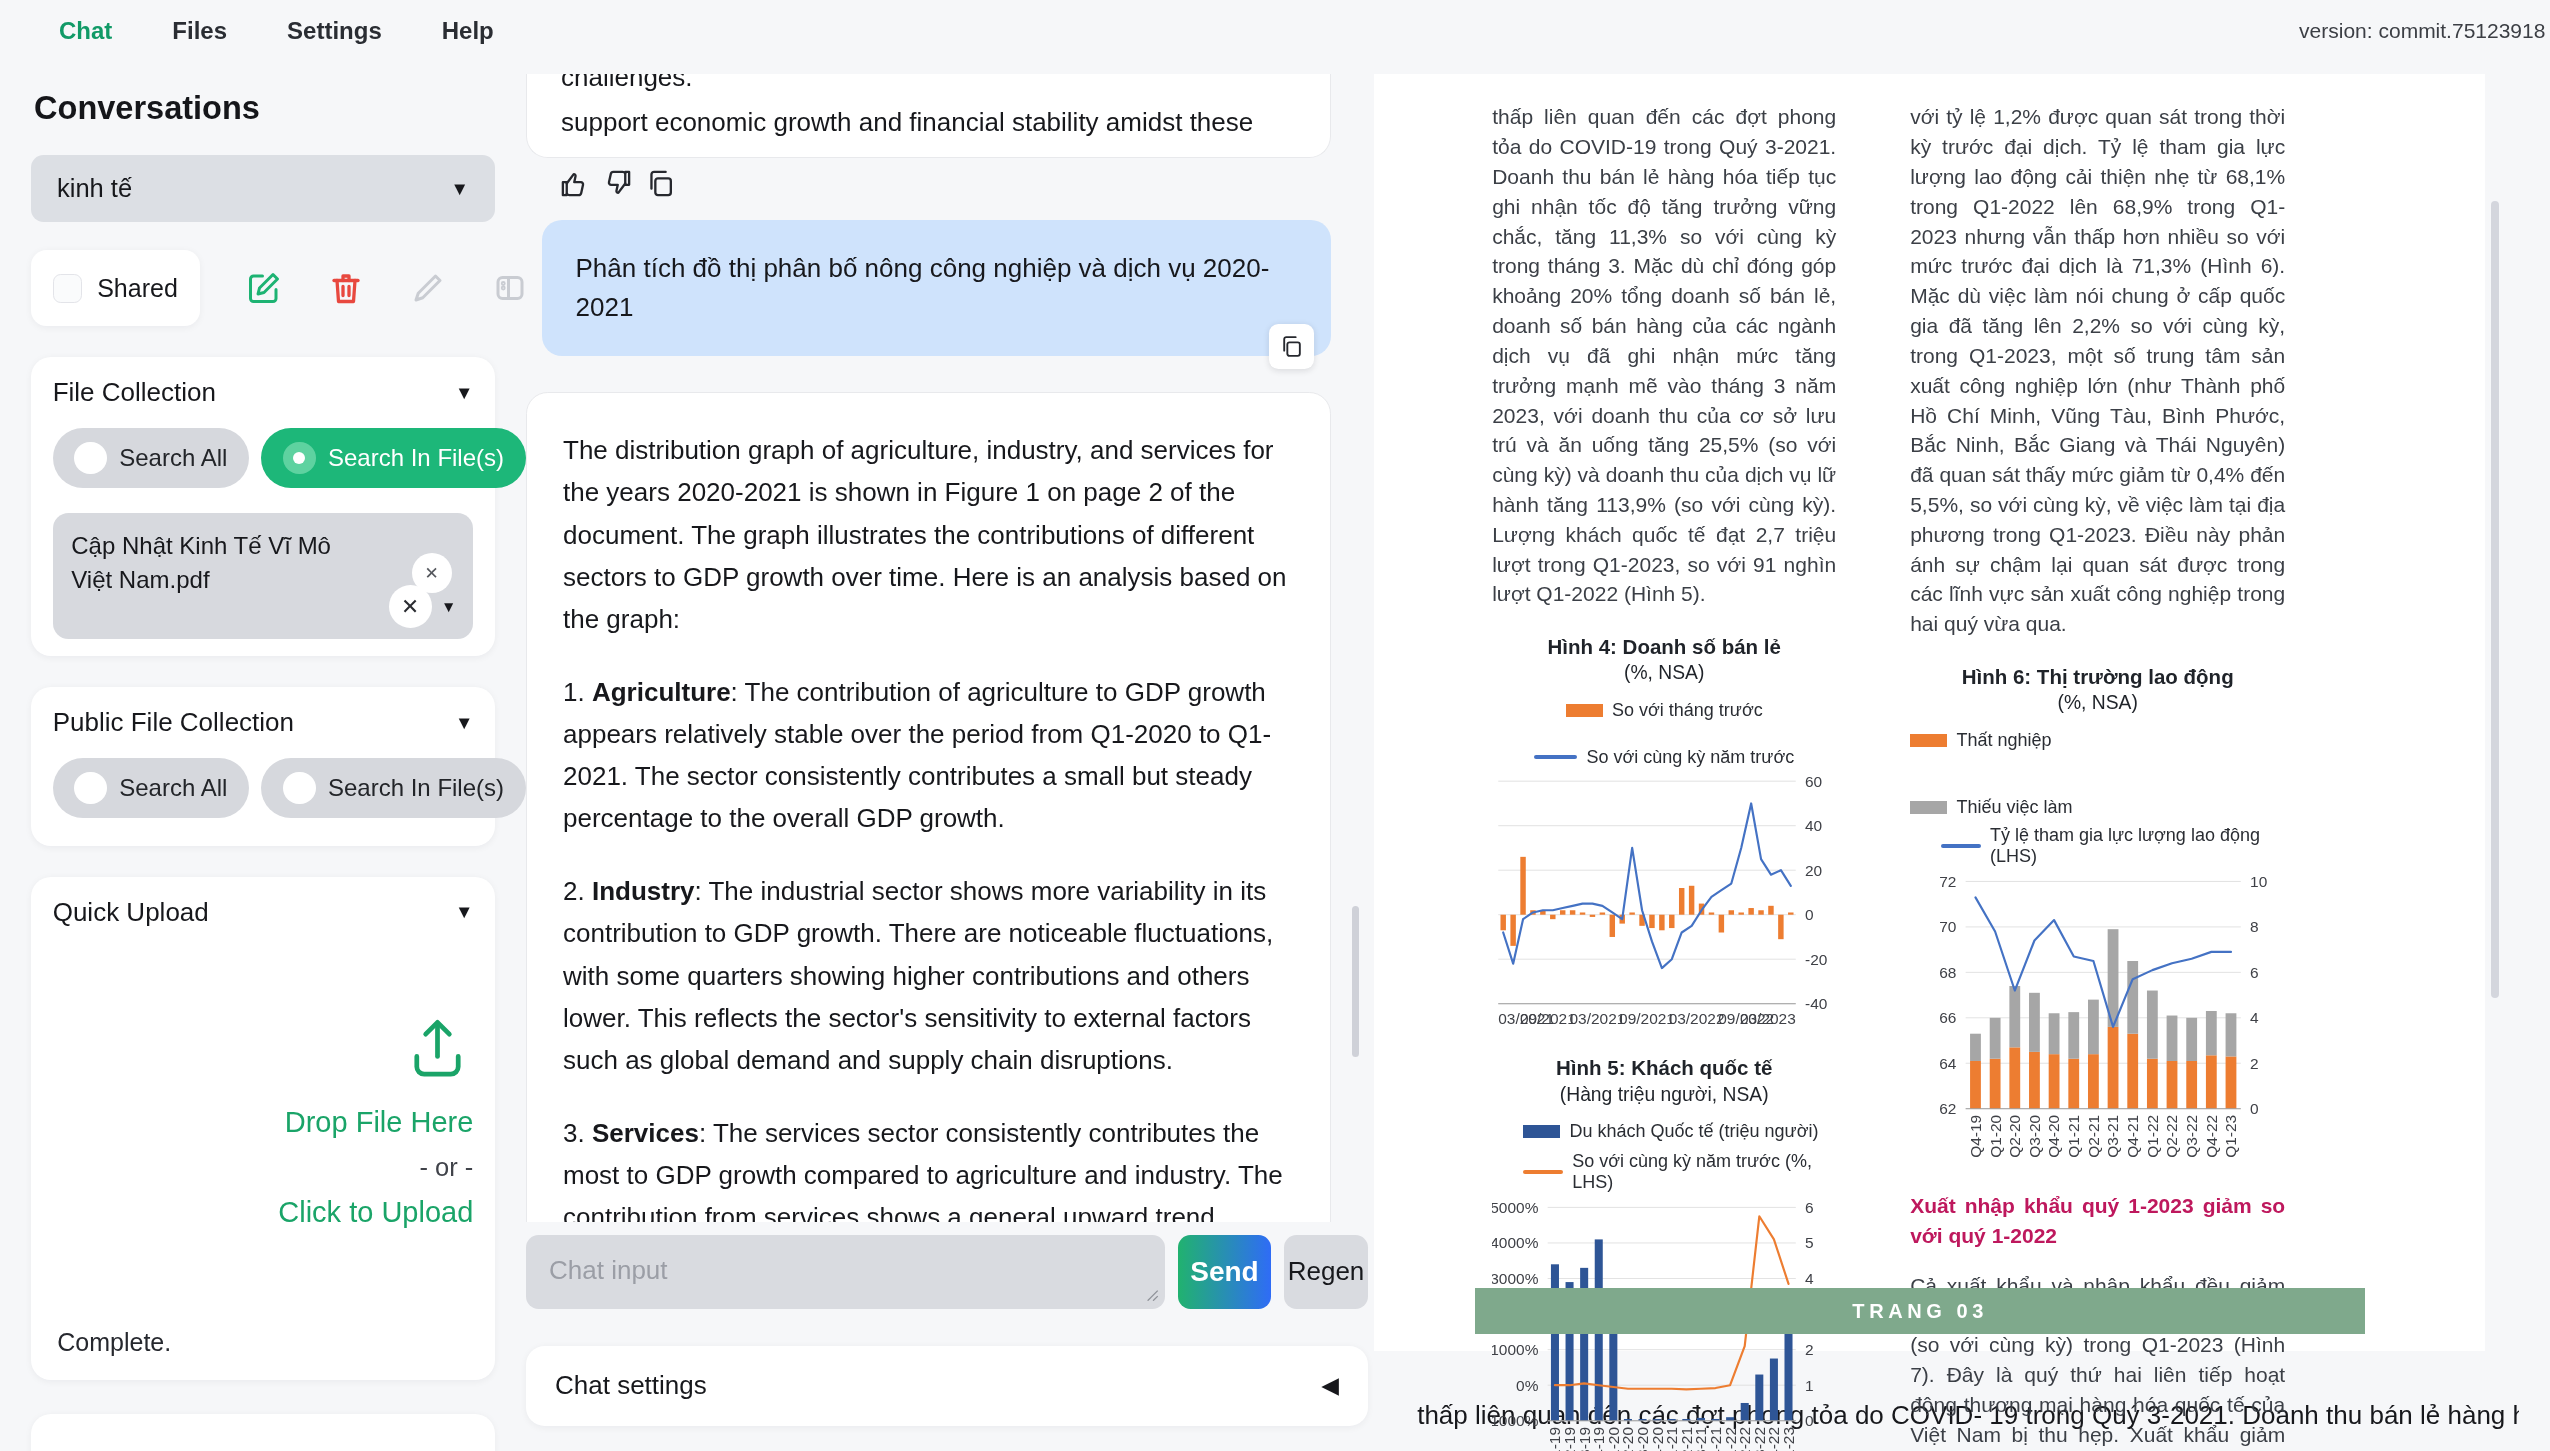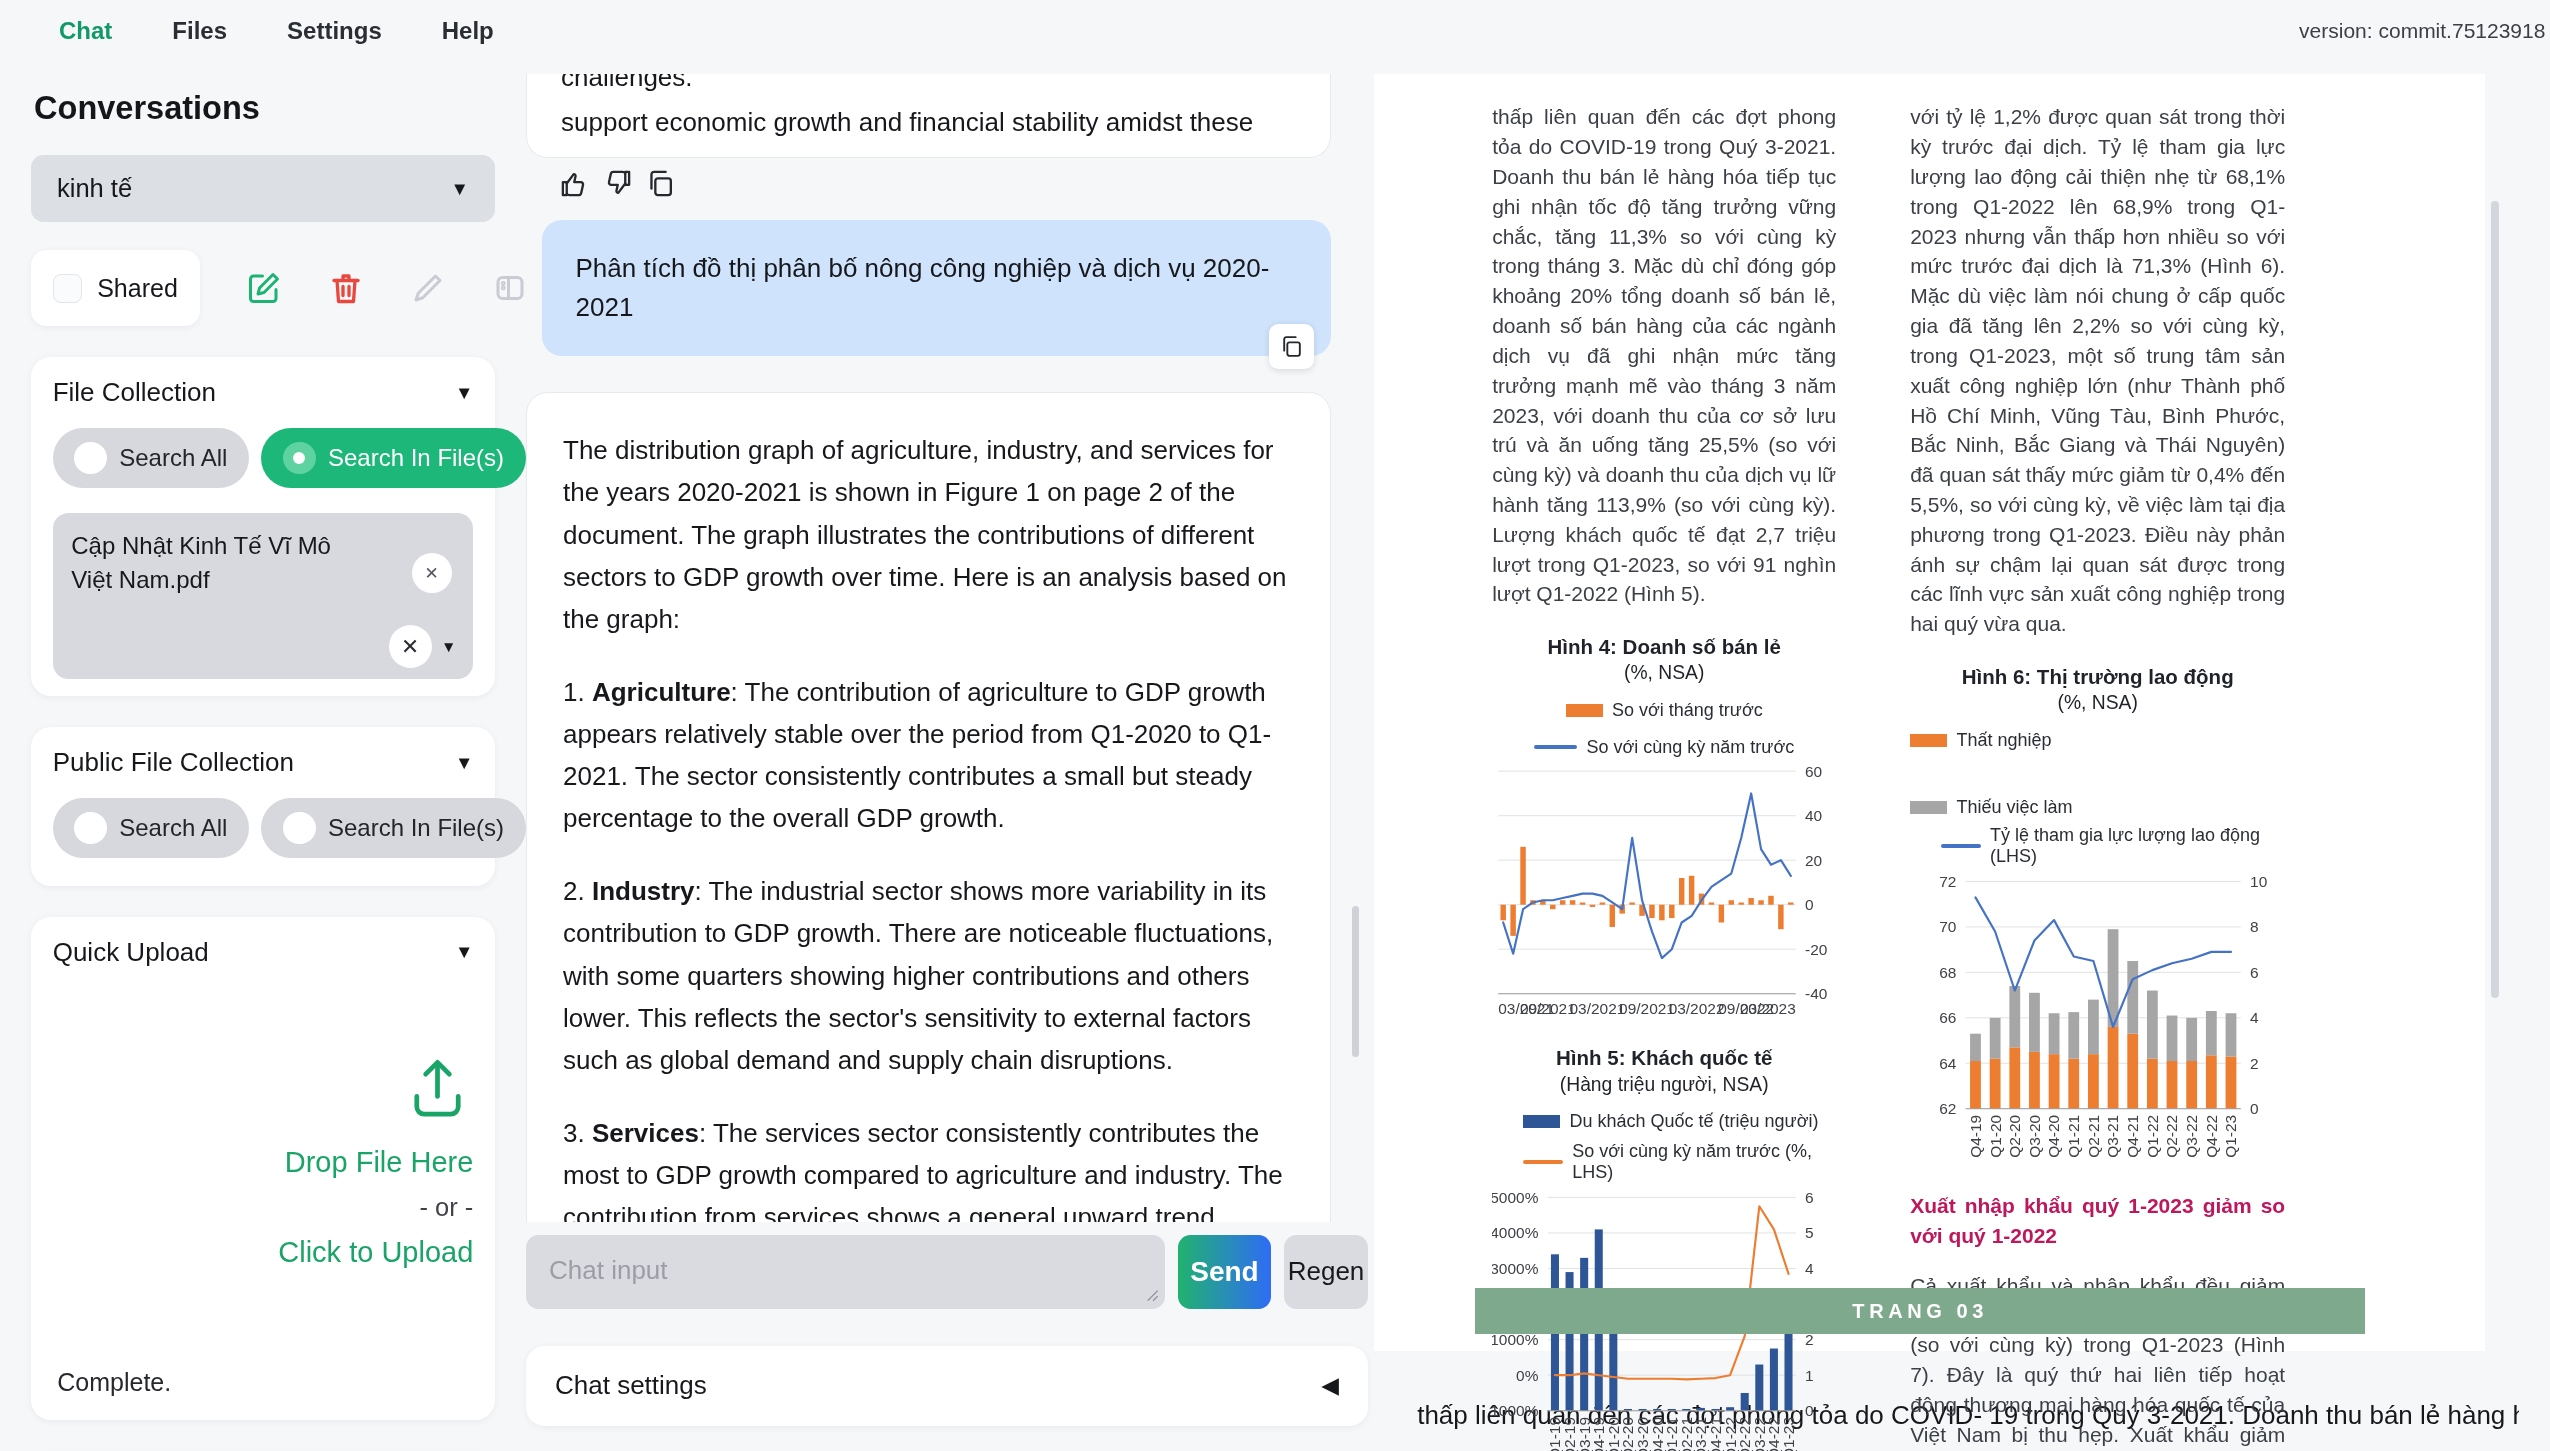--- a/index.html
+++ b/index.html
@@ -35,21 +35,21 @@
   .card-head { display:flex; justify-content:space-between; align-items:center; font-size:26px; }
   .toggles { display:flex; gap:12.4px; margin-top:20px; }
   .pill { height:60px; border-radius:31px; display:flex; align-items:center; gap:12.4px; padding:0 21.7px;
           font-size:24px; background:#d6d8dd; color:#232529; cursor:pointer; white-space:nowrap; }
   .pill .radio { width:32.5px; height:32.5px; border-radius:50%; background:#fff; flex:none; }
   .pill.active { background:#1db779; color:#fff; }
   .pill.active .radio { background:#5ed2a0; position:relative; }
   .pill.active .radio::after { content:""; position:absolute; left:10px; top:10px; width:12.4px; height:12.4px;
           border-radius:50%; background:#fff; }
 
-  .file-box { margin-top:25px; background:#d7d9de; border-radius:15.5px; height:166px; position:relative;
+  .file-box { margin-top:25px; background:#d7d9de; border-radius:15.5px; height:126px; position:relative;
               padding:15.5px 18.6px; }
   .file-name { font-size:24px; line-height:1.45; width:72%; }
   .chip-x { position:absolute; right:21.7px; top:40px; width:40px; height:40px; border-radius:50%;
             background:#fff; display:flex; align-items:center; justify-content:center; font-size:17px;
             color:#55585e; cursor:pointer; }
   .clear-row { position:absolute; right:17px; bottom:10.8px; display:flex; align-items:center; gap:9.3px; }
   .clear-x { width:43px; height:43px; border-radius:50%; background:#fff; display:flex; align-items:center;
              justify-content:center; font-size:21.7px; color:#2a2c31; cursor:pointer; }
   .clear-caret { font-size:15.5px; cursor:pointer; }
 
@@ -101,21 +101,21 @@
   .pdf-col { flex:1; position:relative; padding:12.4px 0 0 6.2px; }
   .pdf-page { background:#fff; width:1111px; height:1277px; padding:28px 0 0 118px; position:relative; }
   .pdf-cols { display:flex; gap:74px; }
   .col-l { width:344px; flex:none; }
   .col-r { width:375px; flex:none; }
   .pdf-p { font-size:21px; line-height:1.42; color:#3b3f46; text-align:justify; }
   .pdf-h { font-size:21px; line-height:1.42; color:#be185d; font-weight:700; text-align:justify; margin-top:31px; }
   .chart-block { margin-top:26px; }
   .c-title { font-size:20.5px; font-weight:700; color:#1f2329; text-align:center; }
   .c-sub { font-size:19.3px; color:#1f2329; text-align:center; margin-top:3.1px; }
-  .cleg { display:flex; justify-content:center; gap:16px; margin-top:15.5px; flex-wrap:wrap; }
+  .cleg { display:flex; justify-content:center; gap:26px; margin-top:15.5px; flex-wrap:wrap; }
   .cleg.left { justify-content:flex-start; padding-left:31px; }
   .cleg-item { display:flex; align-items:center; gap:9.3px; font-size:18px; color:#2a2d33; }
   .sw-bar { width:37px; height:13px; display:inline-block; }
   .sw-line { width:43px; height:3.9px; border-radius:2.3px; display:inline-block; }
   svg.chart { display:block; margin-top:7.7px; }
   svg .ctick { font-family:"Liberation Sans",sans-serif; font-size:20px; fill:#3f4147; }
   .trang-bar { position:absolute; left:101px; top:1214px; width:890px; height:46px; background:#7fa98c;
                display:flex; align-items:center; justify-content:center; }
   .trang-bar span { color:#fff; font-size:20px; font-weight:700; letter-spacing:4.6px; }
   .pdf-below { margin-top:36px; padding-left:43px; font-size:26px; line-height:56px; color:#17181c; width:1145px; }

